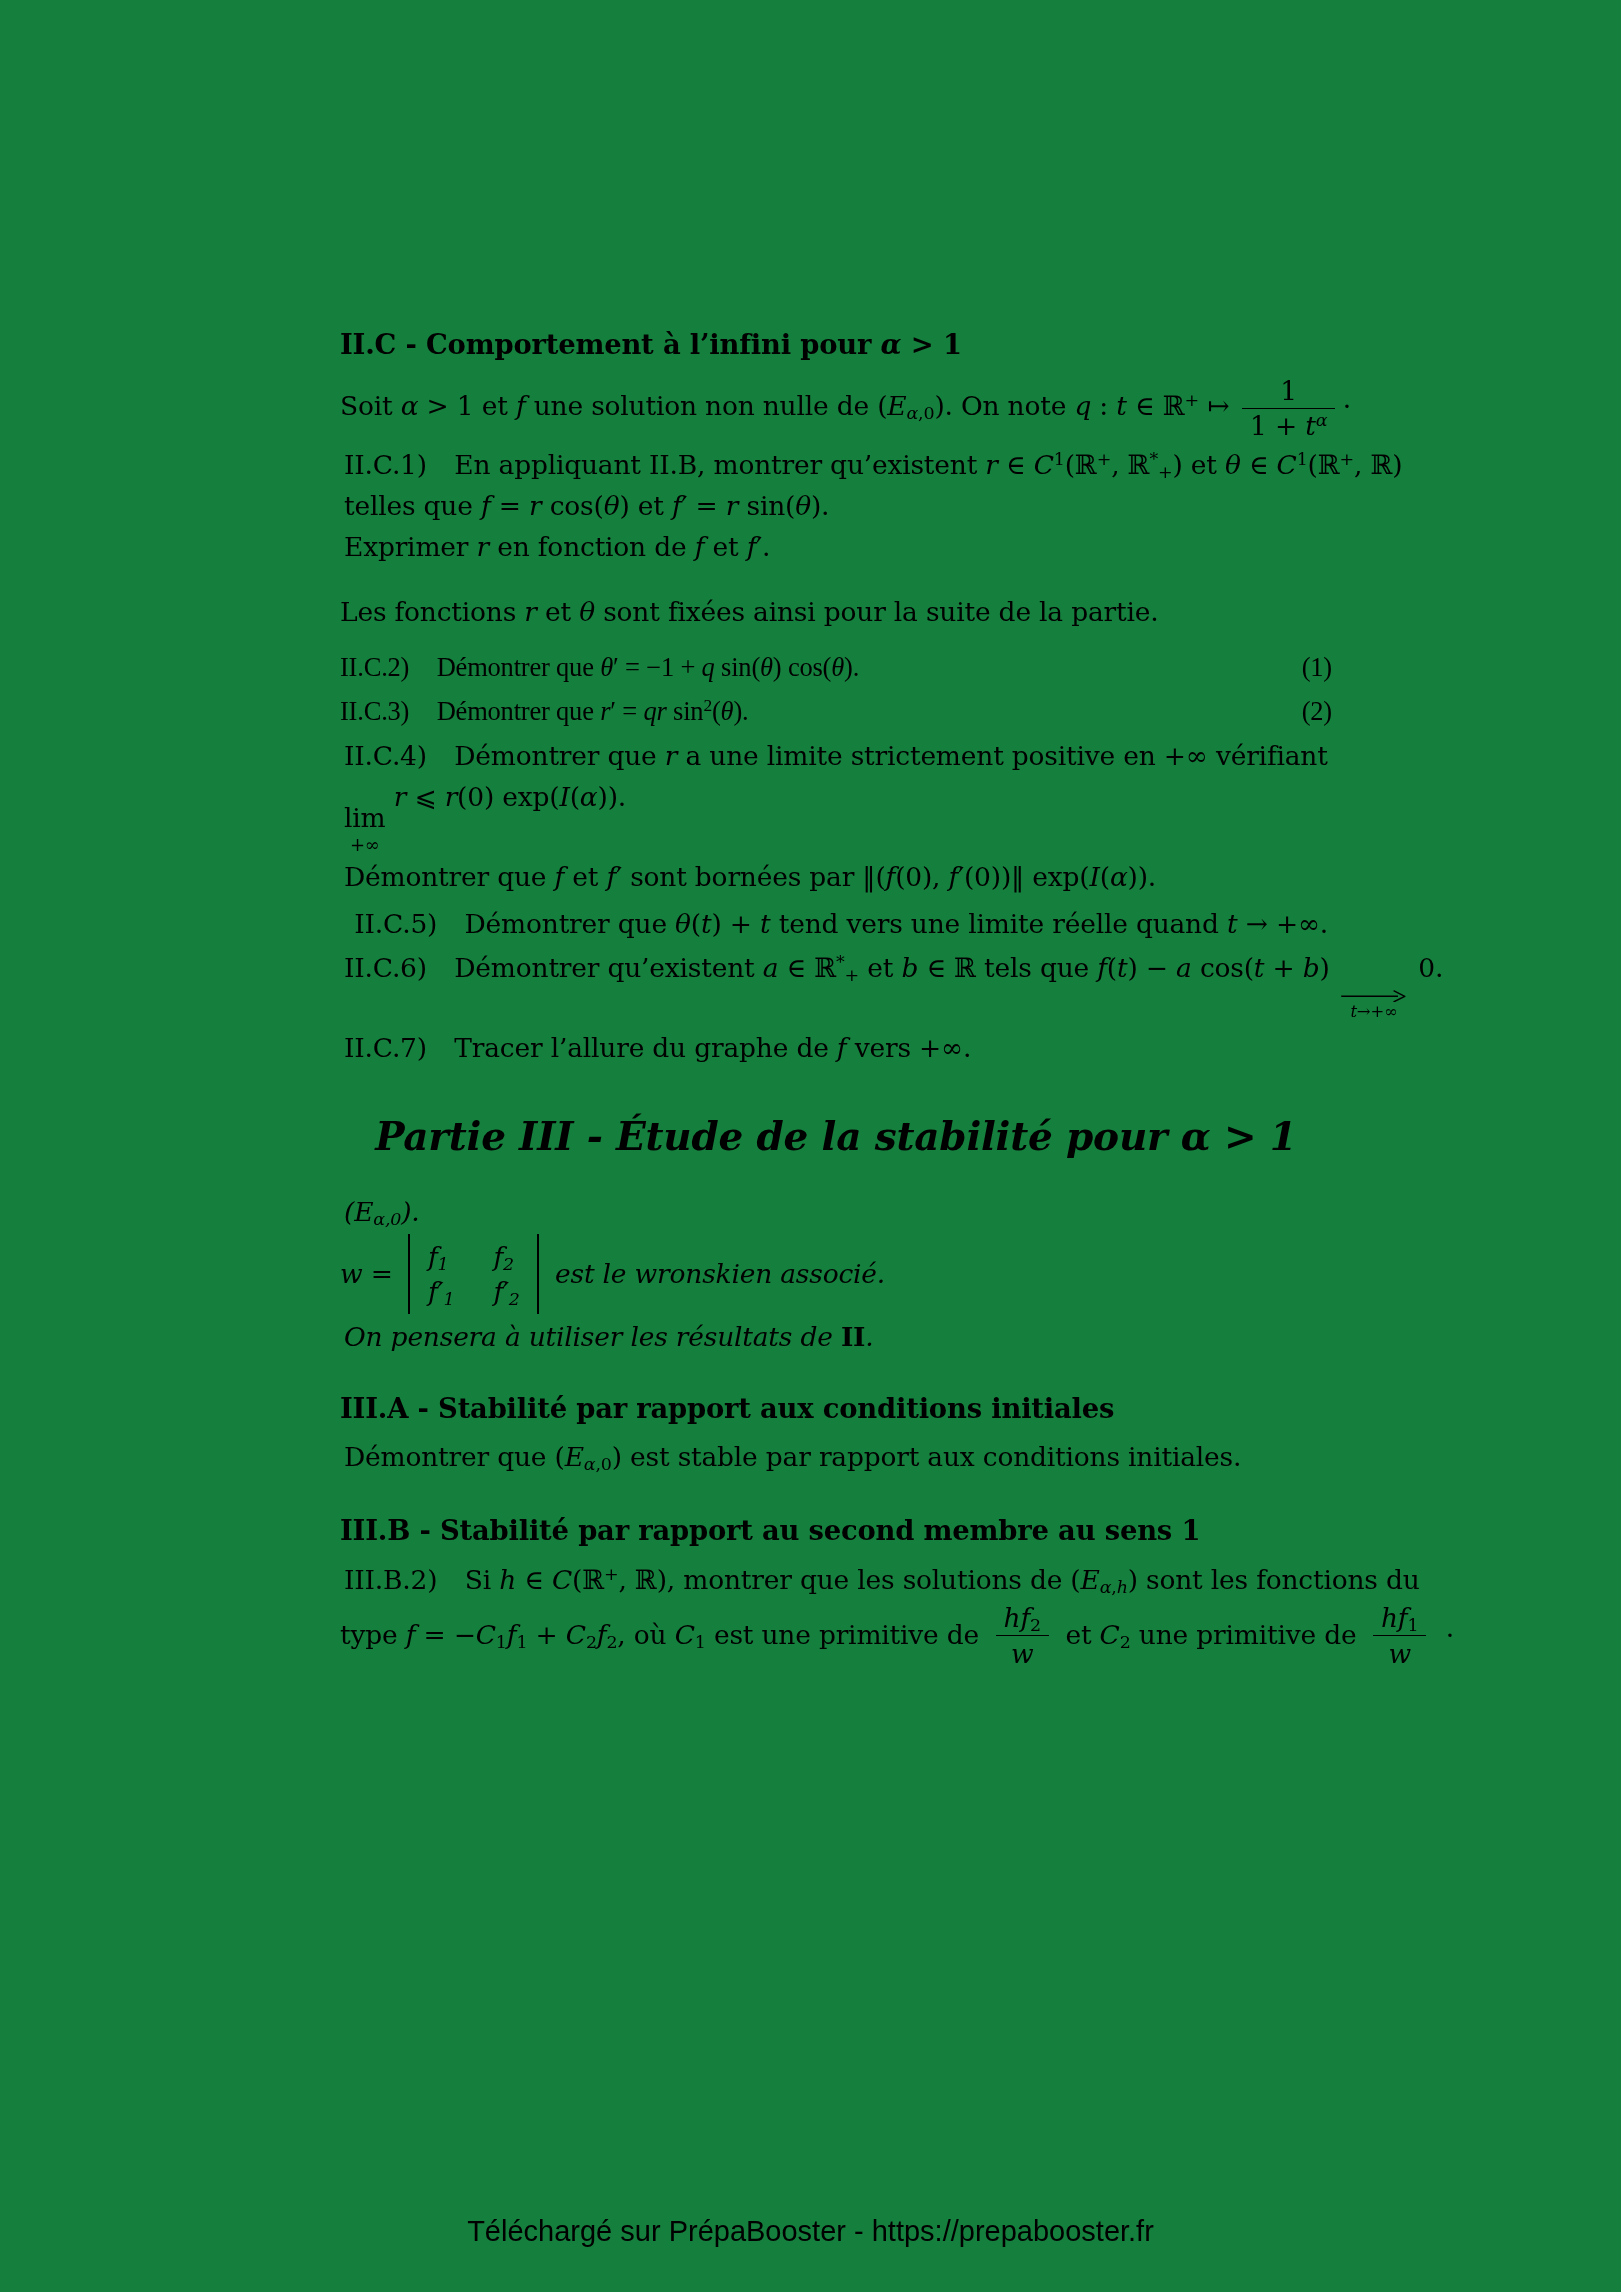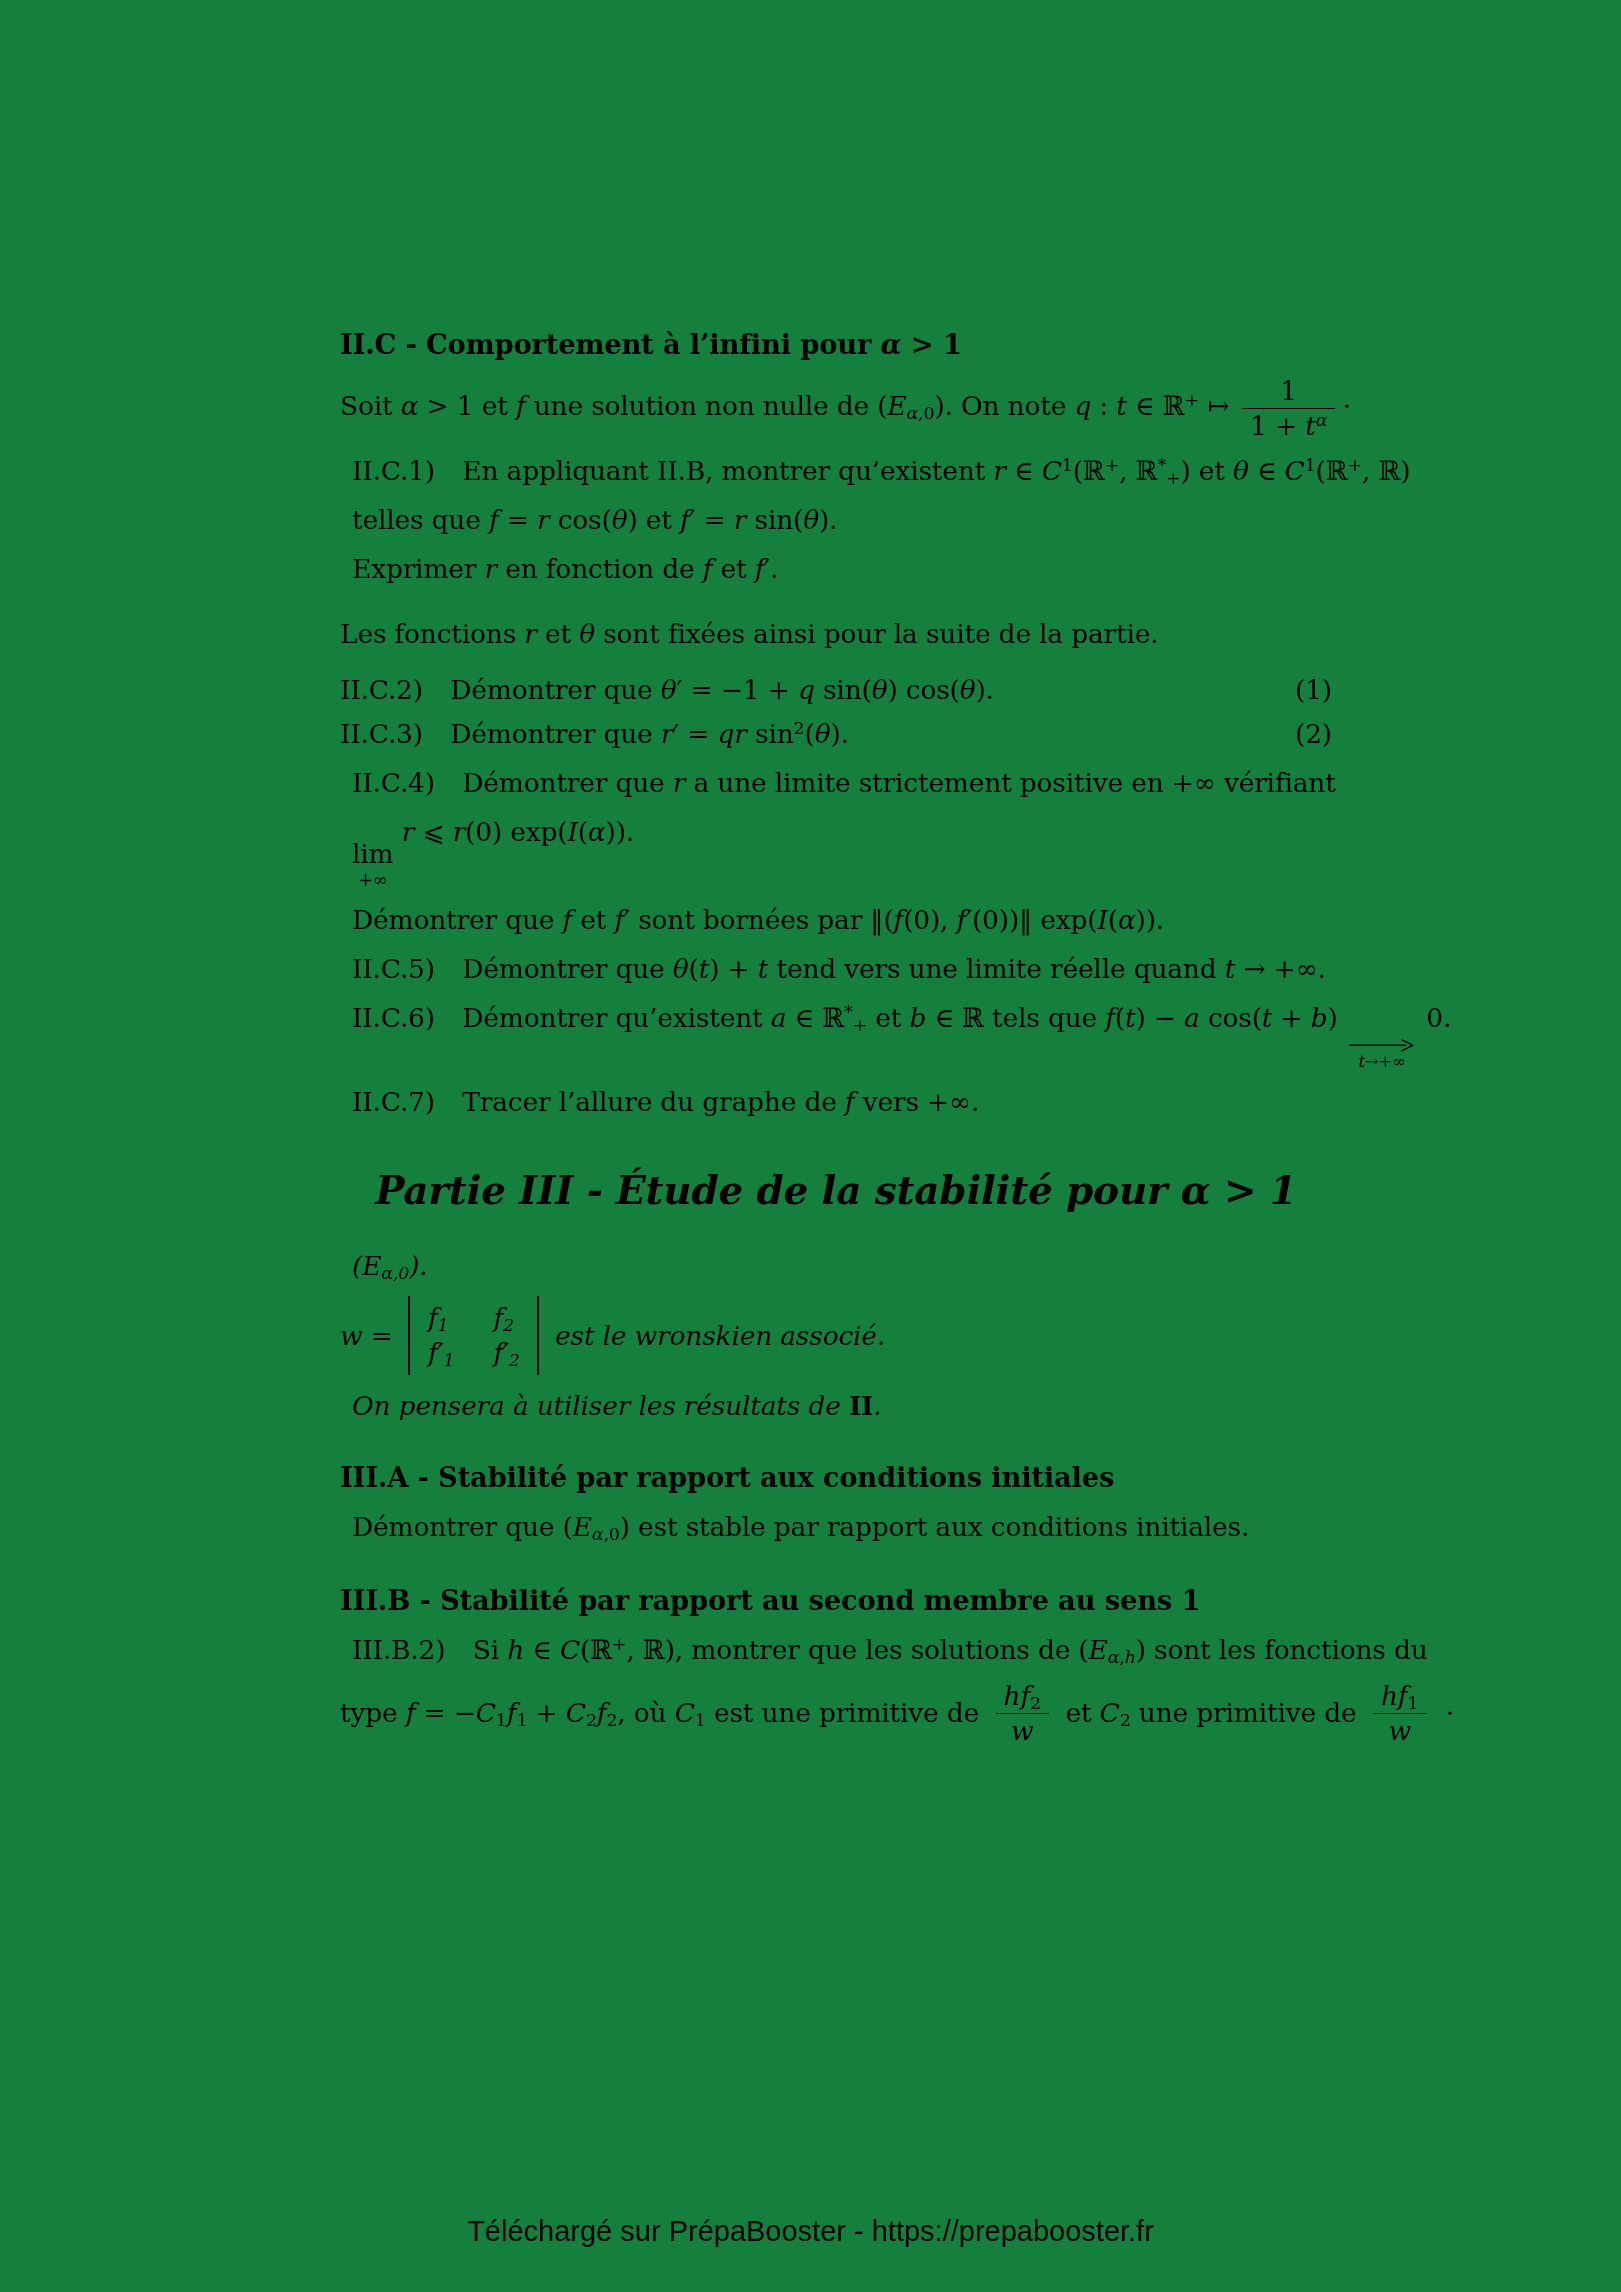--- a/index.html
+++ b/index.html
@@ -1,31 +1,31 @@
 <!DOCTYPE html>
 <html><head>
 <meta charset="utf-8">
 <style>
   html,body{margin:0;padding:0;background:#ffffff;width:1621px;height:2293px;overflow:hidden;}
   body{font-family:"DejaVu Serif","DejaVu Sans",serif;color:#000;}
   .page{position:absolute;inset:0;background:#15803d;}
   .content{position:absolute;left:340px;top:328px;width:992px;font-size:26.5px;line-height:37px;letter-spacing:-0.2px;}
-  p{margin:12px;line-height:37px;}
+  p{margin:4px;line-height:37px;}
   sup,sub{font-size:0.66em;line-height:0;}
   sup{vertical-align:0.5em;}
   sub{vertical-align:-0.22em;}
   .shead{font-size:27.4px;font-weight:bold;margin:0 0 13.7px 0;line-height:33px;}
   .mt-a{margin-top:37px;}
   .mt-b{margin-top:39px;}
   .line{white-space:nowrap;}
   .qlabel{margin-right:27.4px;}
   .qblock{margin:0 0 27.4px 0;}
   .intro-p{margin:0 0 5.9px 0;}
   .note-p{margin:0 0 19.6px 0;}
-  .eqrow{display:flex;justify-content:space-between;white-space:nowrap;margin:0 0 6.9px 0;}
+  .eqrow{display:flex;justify-content:space-between;white-space:nowrap;margin:0 0 6.9px 0;font-family:Liberation Serif, serif;}
   .frac{display:inline-block;vertical-align:middle;text-align:center;margin:0 4.9px;line-height:29px;}
   .frac .num{display:block;padding:1px 7.8px 2.9px;border-bottom:1.6px solid #000;}
   .frac .den{display:block;padding:2.9px 7.8px 0;}
   .cdot{margin-left:2.9px;}
   .stack{display:inline-flex;flex-direction:column;align-items:center;line-height:1;vertical-align:-0.80em;}
   .stack .bot{font-size:0.68em;margin-top:3.9px;}
   .arrstack{display:inline-flex;flex-direction:column;align-items:center;line-height:1;vertical-align:-0.95em;margin:0 9.8px;}
   .arrstack .bot{font-size:0.62em;margin-top:2px;}
   .ptitle{font-size:39px;line-height:51px;font-weight:bold;font-style:italic;text-align:center;margin:45px 0 31px 0;}
   .it{font-style:italic;}

